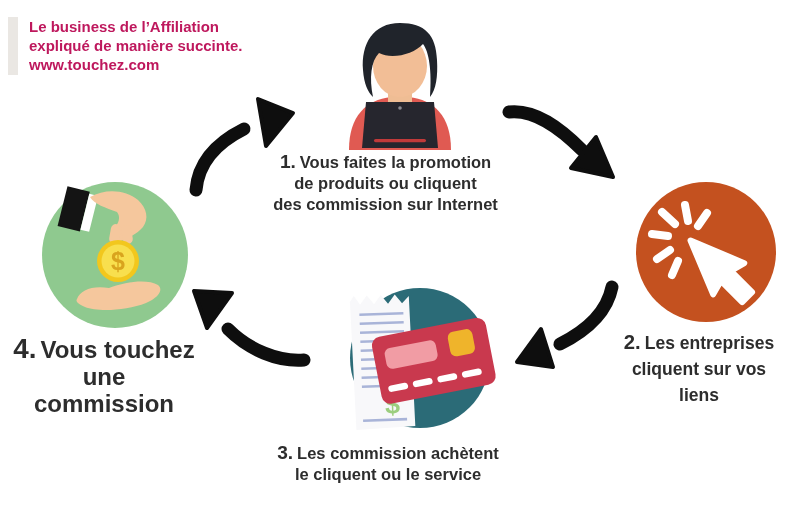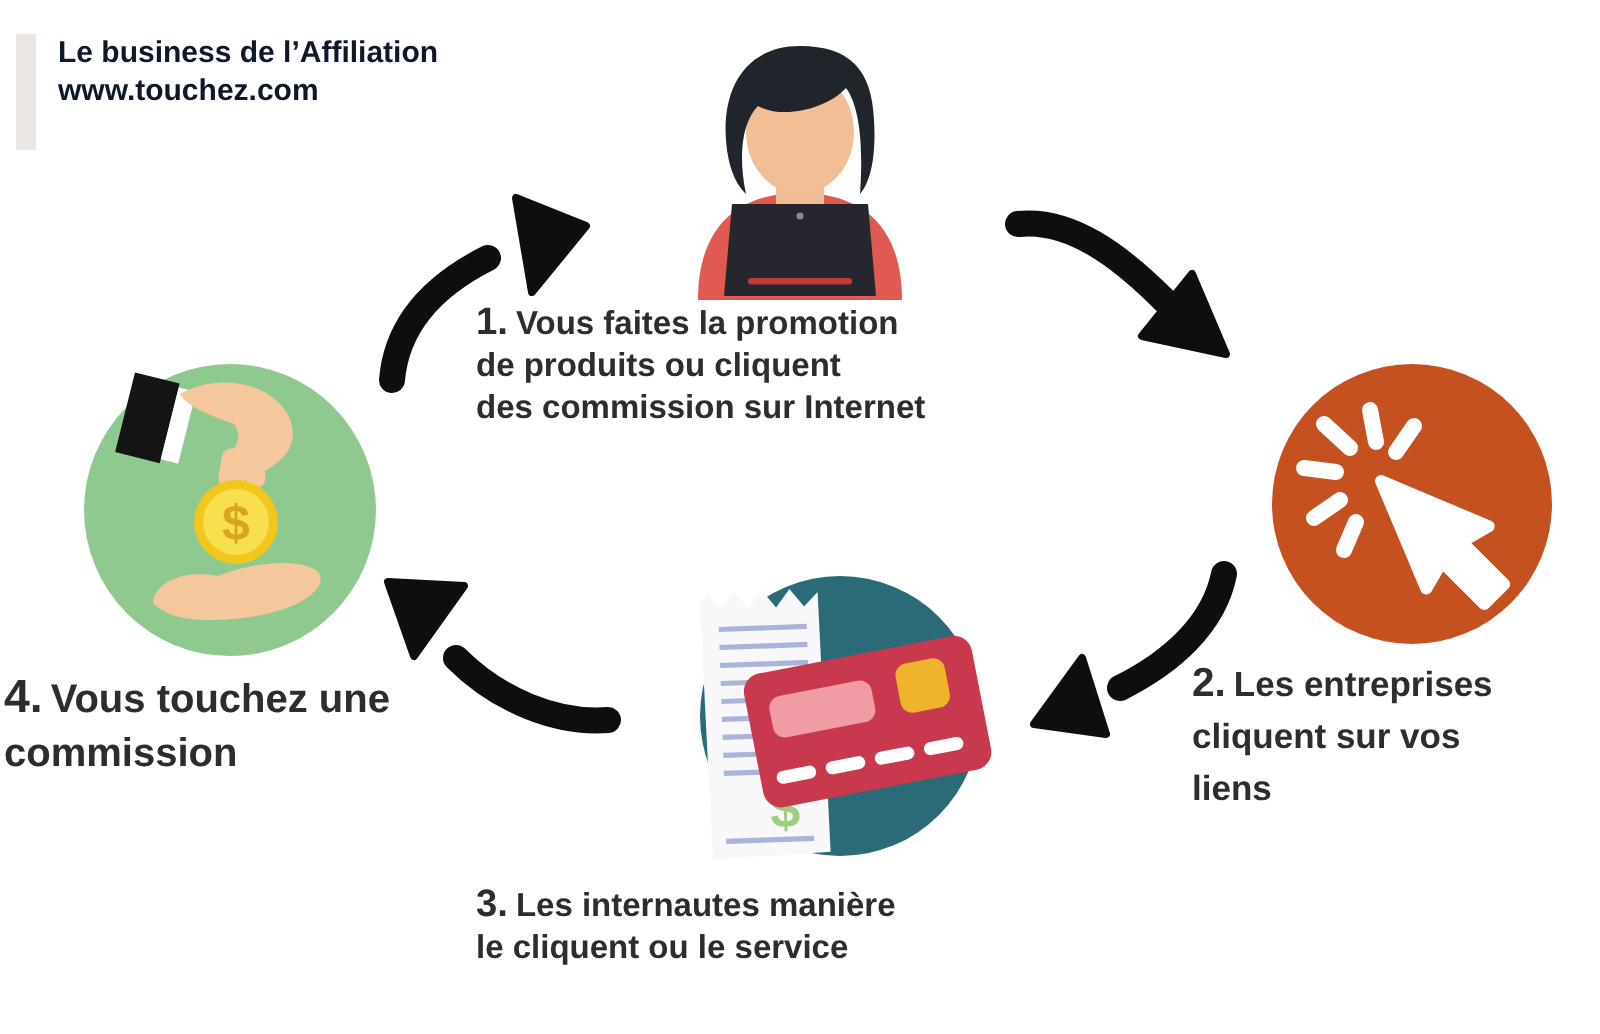--- a/index.html
+++ b/index.html
@@ -2,25 +2,25 @@
 <html><head>
 <meta charset="utf-8">
 <style>
   html,body{margin:0;padding:0;background:#ffffff;}
   .canvas{
     position:relative;width:800px;height:517px;background:#ffffff;overflow:hidden;
     font-family:"Liberation Sans","DejaVu Sans",sans-serif;
   }
   .hdr{position:absolute;left:8px;top:17px;display:flex;}
   .hdr-bar{width:10px;height:58px;background:#EAE7E3;margin-right:11px;}
-  .hdr-text{font-size:15px;font-weight:bold;color:#0f172a;line-height:19px;}
-  .step{position:absolute;text-align:left;color:#2D2D2D;font-weight:bold;}
+  .hdr-text{font-size:15px;font-weight:bold;color:#be185d;line-height:19px;}
+  .step{position:absolute;text-align:center;color:#2D2D2D;font-weight:bold;}
   .s1,.s3{font-size:16.5px;line-height:21px;}
   .s2{font-size:17.5px;line-height:26px;}
-  .s4{font-size:20px;line-height:27px;}
+  .s4{font-size:24px;line-height:27px;}
   .num{font-size:1.16em;margin-right:4px;}
   svg{position:absolute;left:0;top:0;}
 </style>
 </head>
 <body>
 
 <div class="canvas">
 
   <svg width="800" height="517" viewBox="0 0 800 517">
 
@@ -116,38 +116,39 @@
         <path d="M304,360 C278,362 249,350 228,329" fill="none" stroke-width="13" stroke-linecap="round"></path>
         <polygon points="194,291 232,293 207,328" stroke-linejoin="round" stroke-width="4"></polygon>
       </g>
     </g>
   </svg>
 
   <div class="hdr">
     <div class="hdr-bar"></div>
     <div class="hdr-text">
       <div>Le business de l’Affiliation</div>
+      <div>expliqué de manière succinte.</div>
       <div>www.touchez.com</div>
     </div>
   </div>
 
   <div class="step s1" style="left:238px;top:151px;width:295px;">
     <div><span class="num">1.</span><span>Vous faites la promotion</span></div>
     <div>de produits ou cliquent</div>
     <div>des commission sur Internet</div>
   </div>
 
   <div class="step s2" style="left:596px;top:329px;width:206px;">
     <div><span class="num">2.</span><span>Les entreprises</span></div>
     <div>cliquent sur vos</div>
     <div>liens</div>
   </div>
 
   <div class="step s3" style="left:238px;top:442px;width:300px;">
-    <div><span class="num">3.</span><span>Les internautes manière</span></div>
+    <div><span class="num">3.</span><span>Les commission achètent</span></div>
     <div>le cliquent ou le service</div>
   </div>
 
   <div class="step s4" style="left:2px;top:335px;width:204px;">
     <div><span class="num">4.</span><span>Vous touchez une</span></div>
     <div>commission</div>
   </div>
 
 </div>
 

